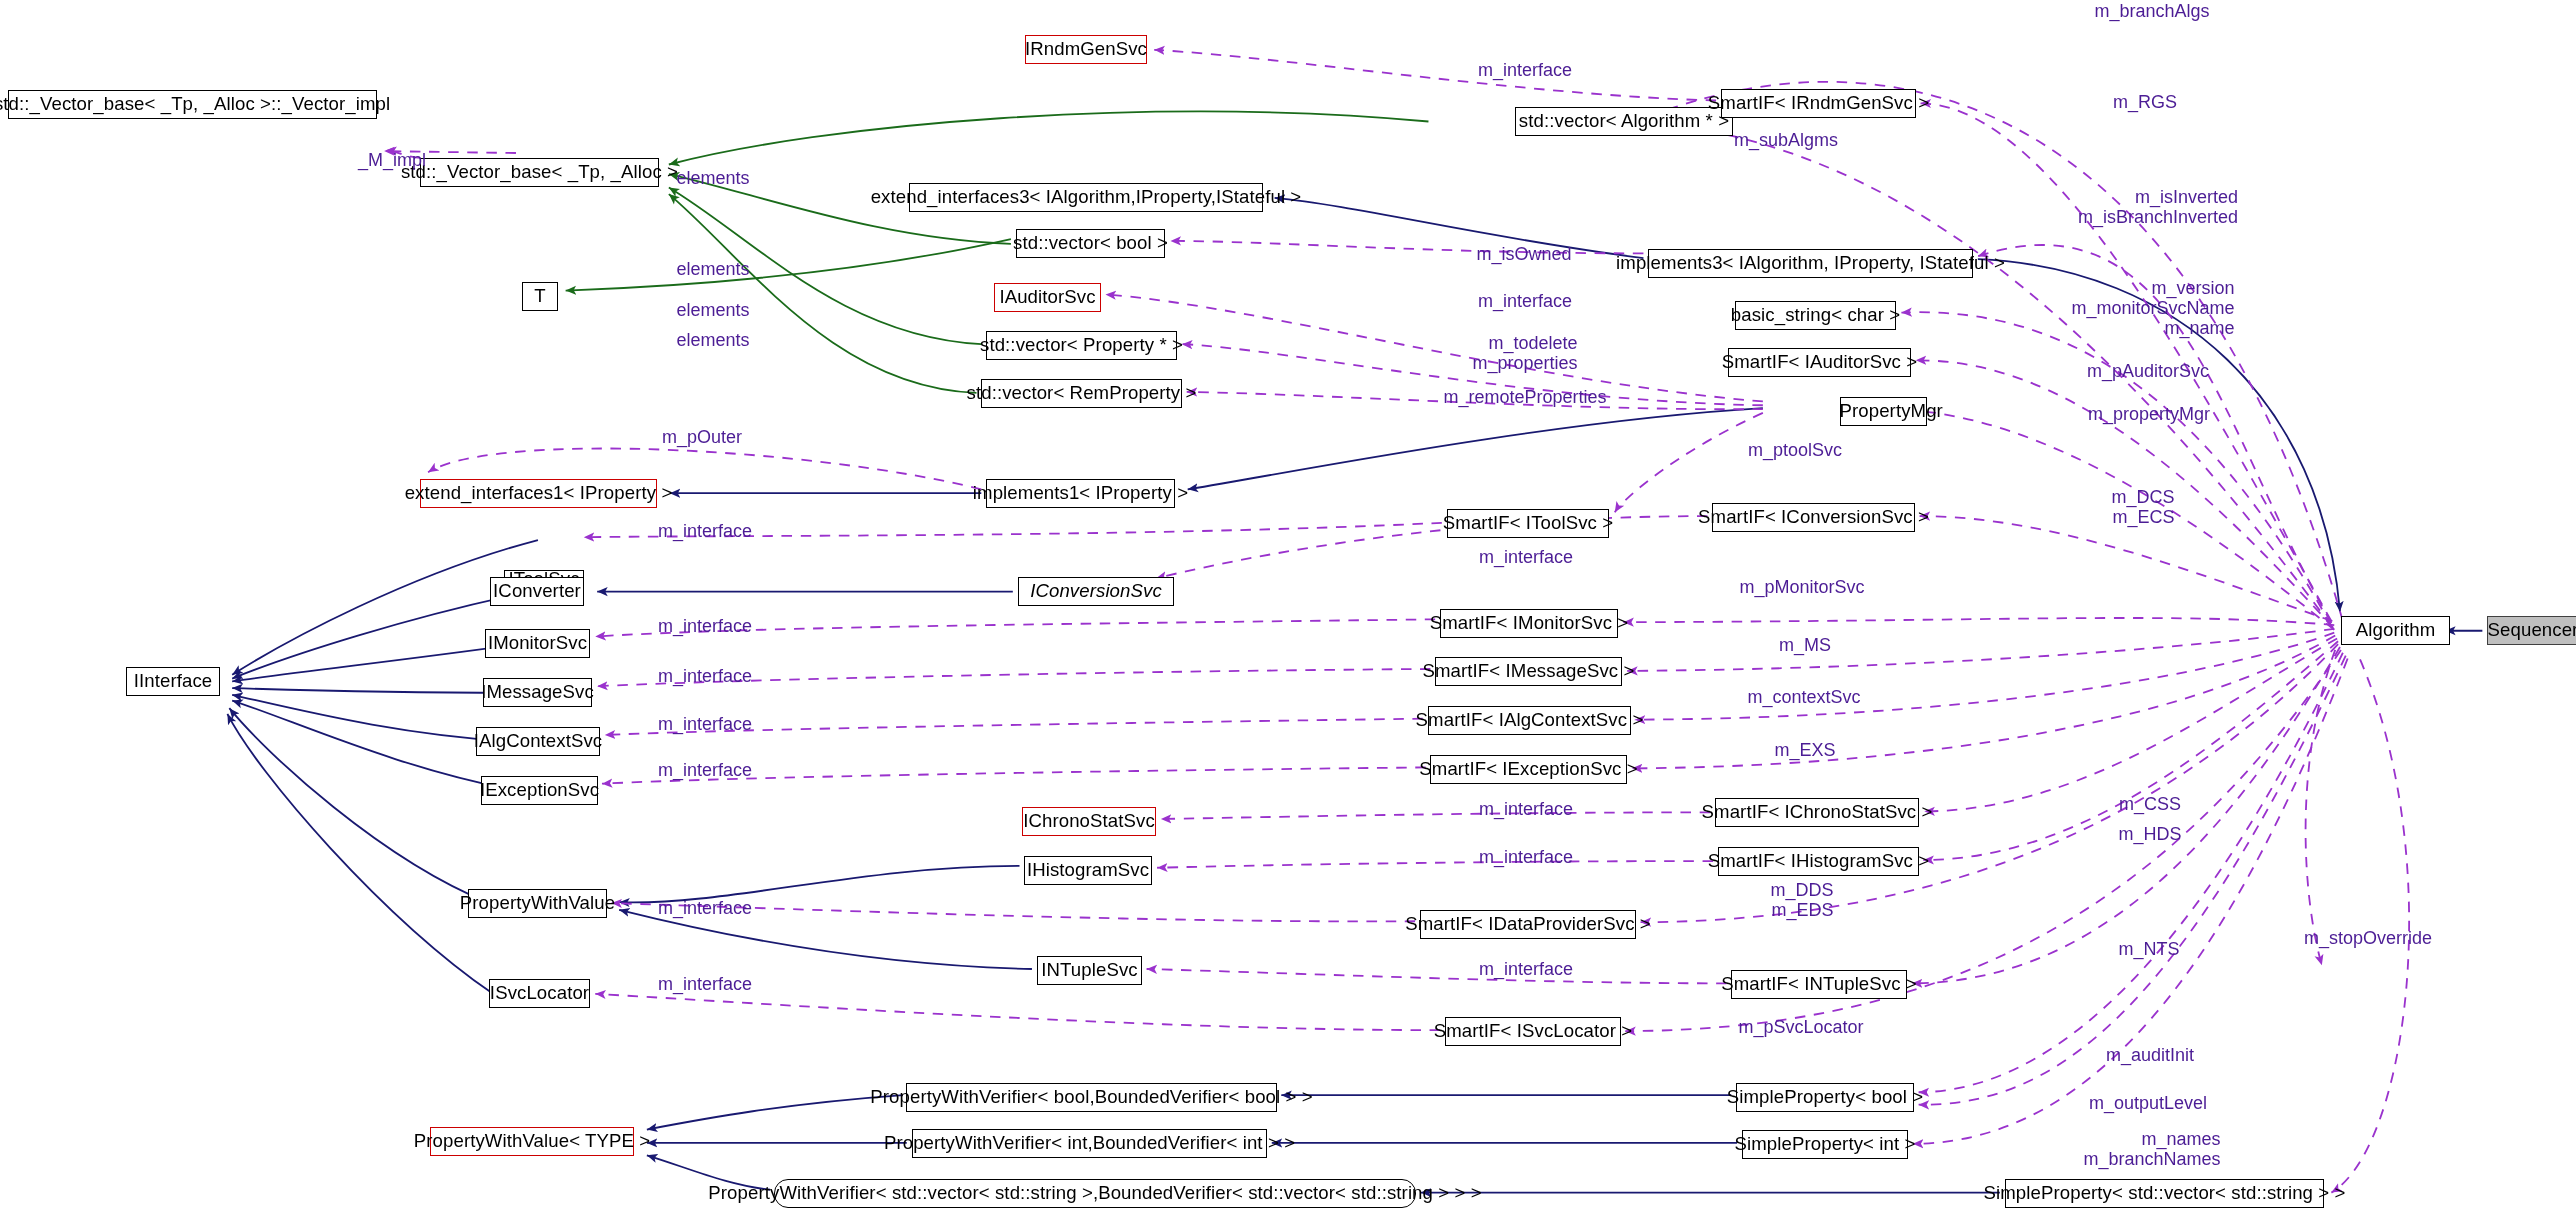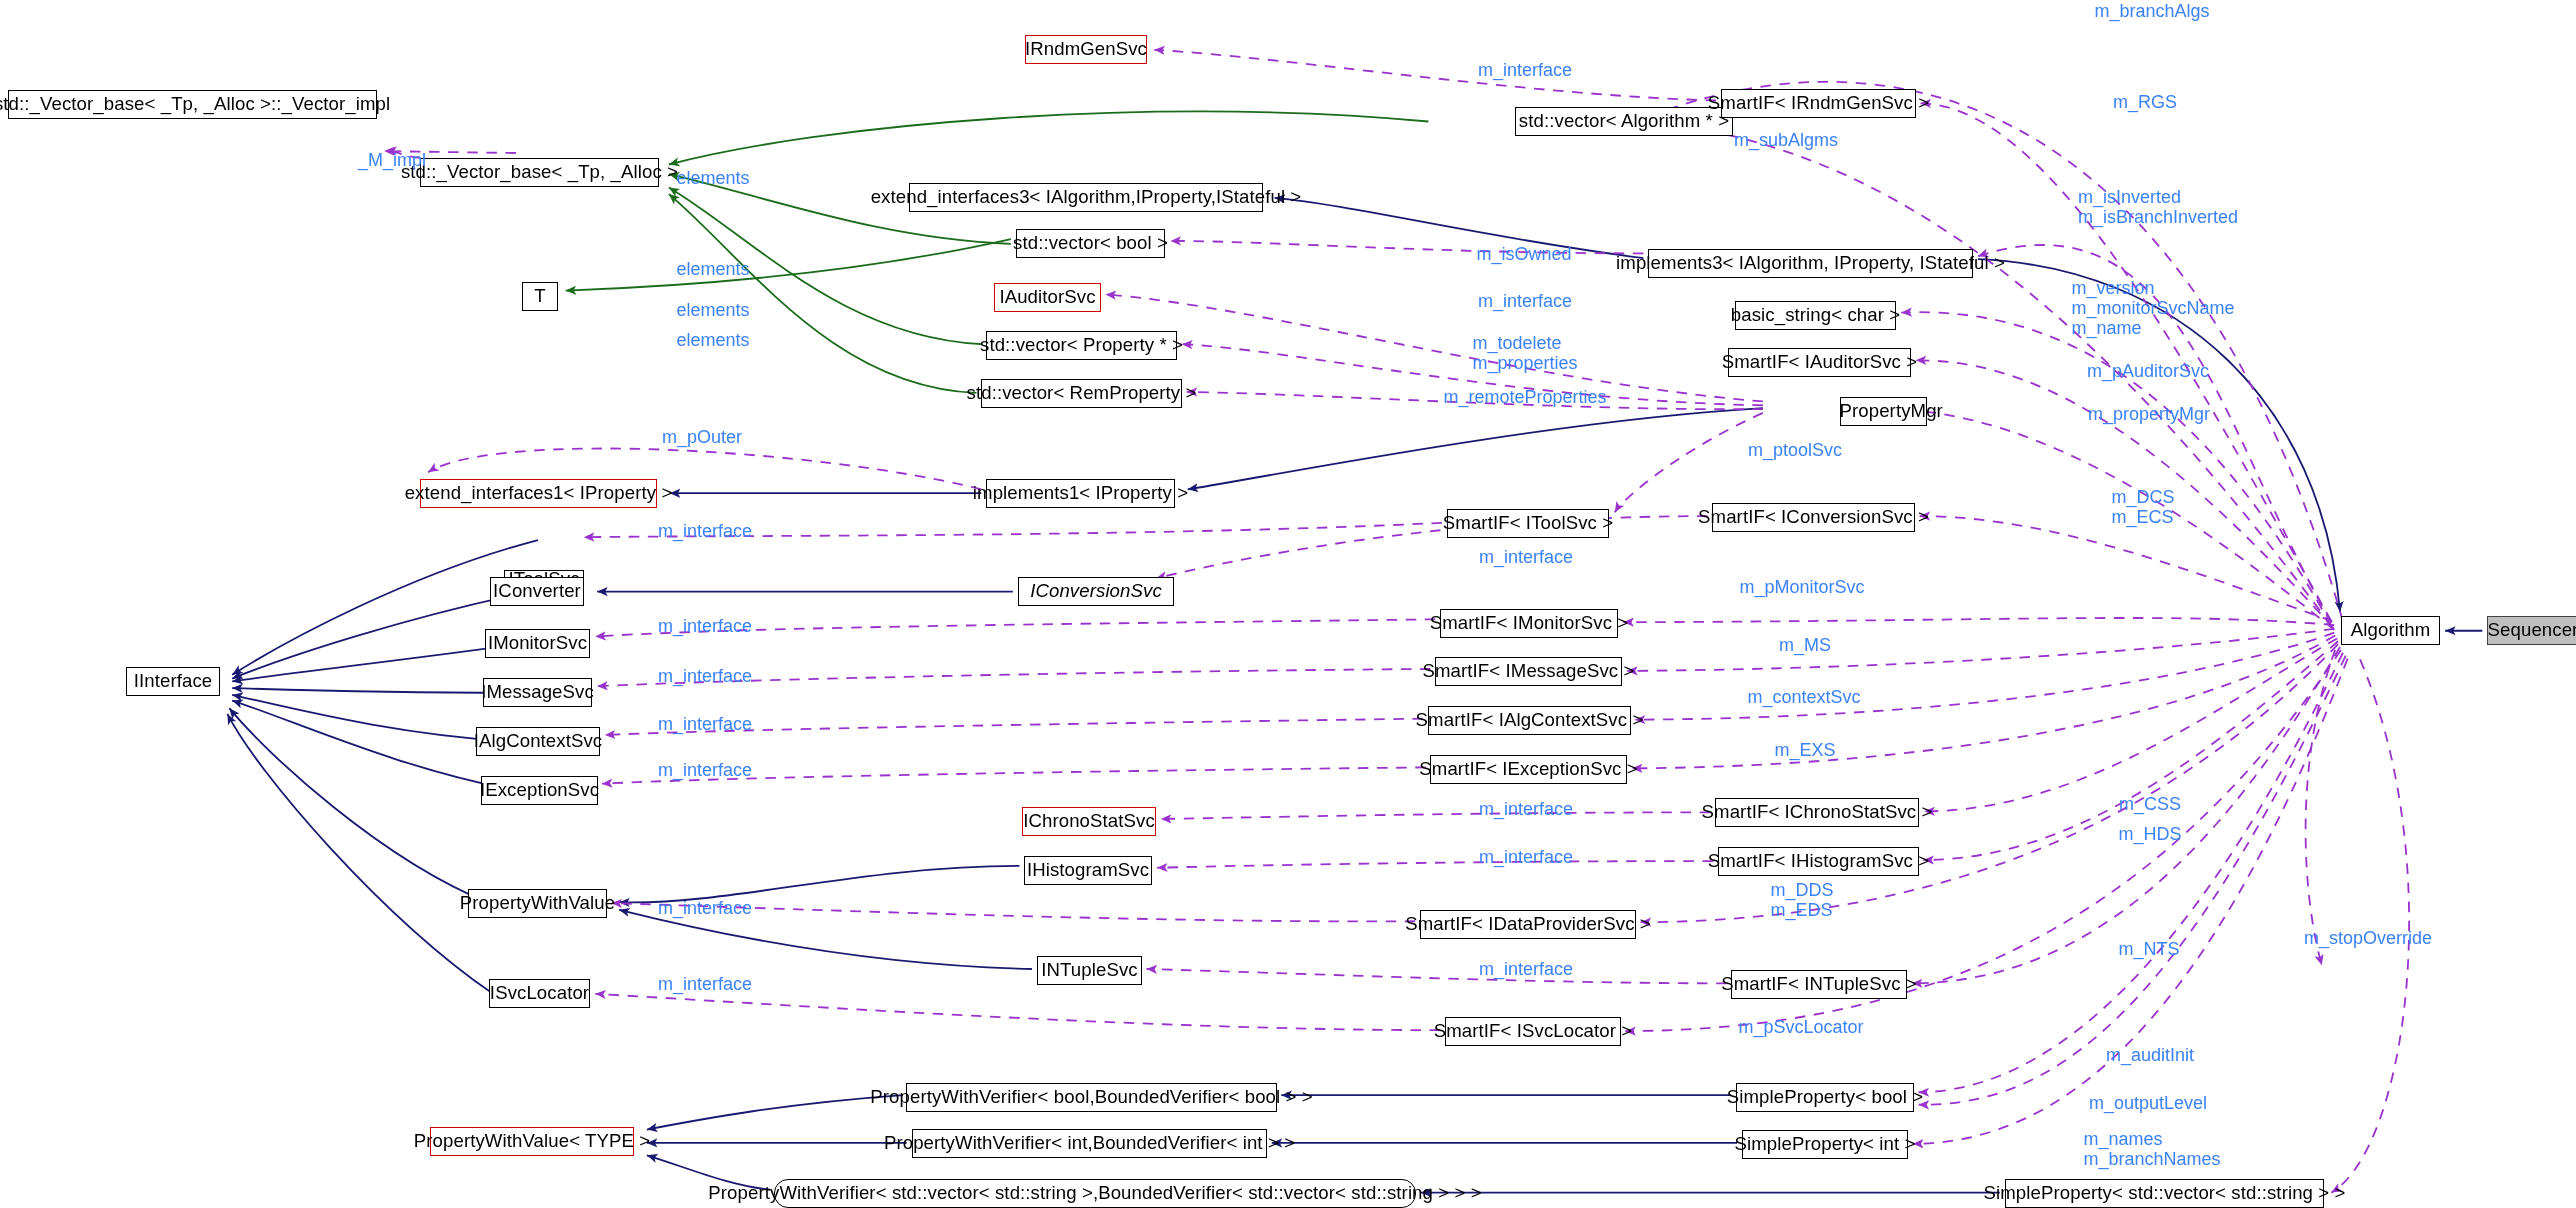--- a/index.html
+++ b/index.html
@@ -22,25 +22,25 @@
     font-size:18.6px;
     line-height:1;
     white-space:nowrap;
     padding:0 8.6px;
     letter-spacing:0.1px;
   }
   .node.red{border-color:#cc0000;}
   .node.grey{background:#bfbfbf;border-color:#404040;}
   .elabel{
     position:absolute;
-    color:#3b82f6;
+    color:#4c1d95;
     font-size:18px;
     line-height:1.12;
     white-space:pre;
-    text-align:left;
+    text-align:right;
     transform:translateX(-50%);
   }
 </style>
 </head>
 <body>
 
 <div id="canvas">
 
   <svg id="edges" viewBox="0 0 2696 1265">
     <defs>
@@ -217,21 +217,21 @@
       <div class="node" style="left: 1420px; top: 910px; width: 216px; height: 29px;">SmartIF&lt; IDataProviderSvc &gt;</div>
       <div class="node" style="left: 1731px; top: 970px; width: 176px; height: 29px;">SmartIF&lt; INTupleSvc &gt;</div>
       <div class="node" style="left: 1445px; top: 1017px; width: 176px; height: 29px;">SmartIF&lt; ISvcLocator &gt;</div>
       <div class="node red" style="left: 430px; top: 1127px; width: 204px; height: 29px;">PropertyWithValue&lt; TYPE &gt;</div>
       <div class="node" style="left: 906px; top: 1083px; width: 371px; height: 29px;">PropertyWithVerifier&lt; bool,BoundedVerifier&lt; bool &gt; &gt;</div>
       <div class="node" style="left: 912px; top: 1129px; width: 355px; height: 29px;">PropertyWithVerifier&lt; int,BoundedVerifier&lt; int &gt; &gt;</div>
       <div class="node" style="left: 774px; top: 1179px; width: 642px; height: 29px; border-radius: 14px;">PropertyWithVerifier&lt; std::vector&lt; std::string &gt;,BoundedVerifier&lt; std::vector&lt; std::string &gt; &gt; &gt;</div>
       <div class="node" style="left: 1736px; top: 1083px; width: 178px; height: 29px;">SimpleProperty&lt; bool &gt;</div>
       <div class="node" style="left: 1742px; top: 1130px; width: 166px; height: 29px;">SimpleProperty&lt; int &gt;</div>
       <div class="node" style="left: 2005px; top: 1179px; width: 319px; height: 29px;">SimpleProperty&lt; std::vector&lt; std::string &gt; &gt;</div>
-      <div class="node" style="left: 2341px; top: 616px; width: 99px; height: 29px;">Algorithm</div>
+      <div class="node" style="left: 2341px; top: 616px; width: 109px; height: 29px;">Algorithm</div>
       <div class="node grey" style="left: 2487px; top: 616px; width: 92px; height: 29px;">Sequencer</div>
     </div>
   <div id="labels">
       <div class="elabel" style="left: 392px; top: 150px;">_M_impl</div>
       <div class="elabel" style="left: 2152px; top: 1px;">m_branchAlgs</div>
       <div class="elabel" style="left: 1525px; top: 60px;">m_interface</div>
       <div class="elabel" style="left: 2145px; top: 92px;">m_RGS</div>
       <div class="elabel" style="left: 1786px; top: 130px;">m_subAlgms</div>
       <div class="elabel" style="left: 713px; top: 168px;">elements</div>
       <div class="elabel" style="left: 2158px; top: 187px;">m_isInverted

